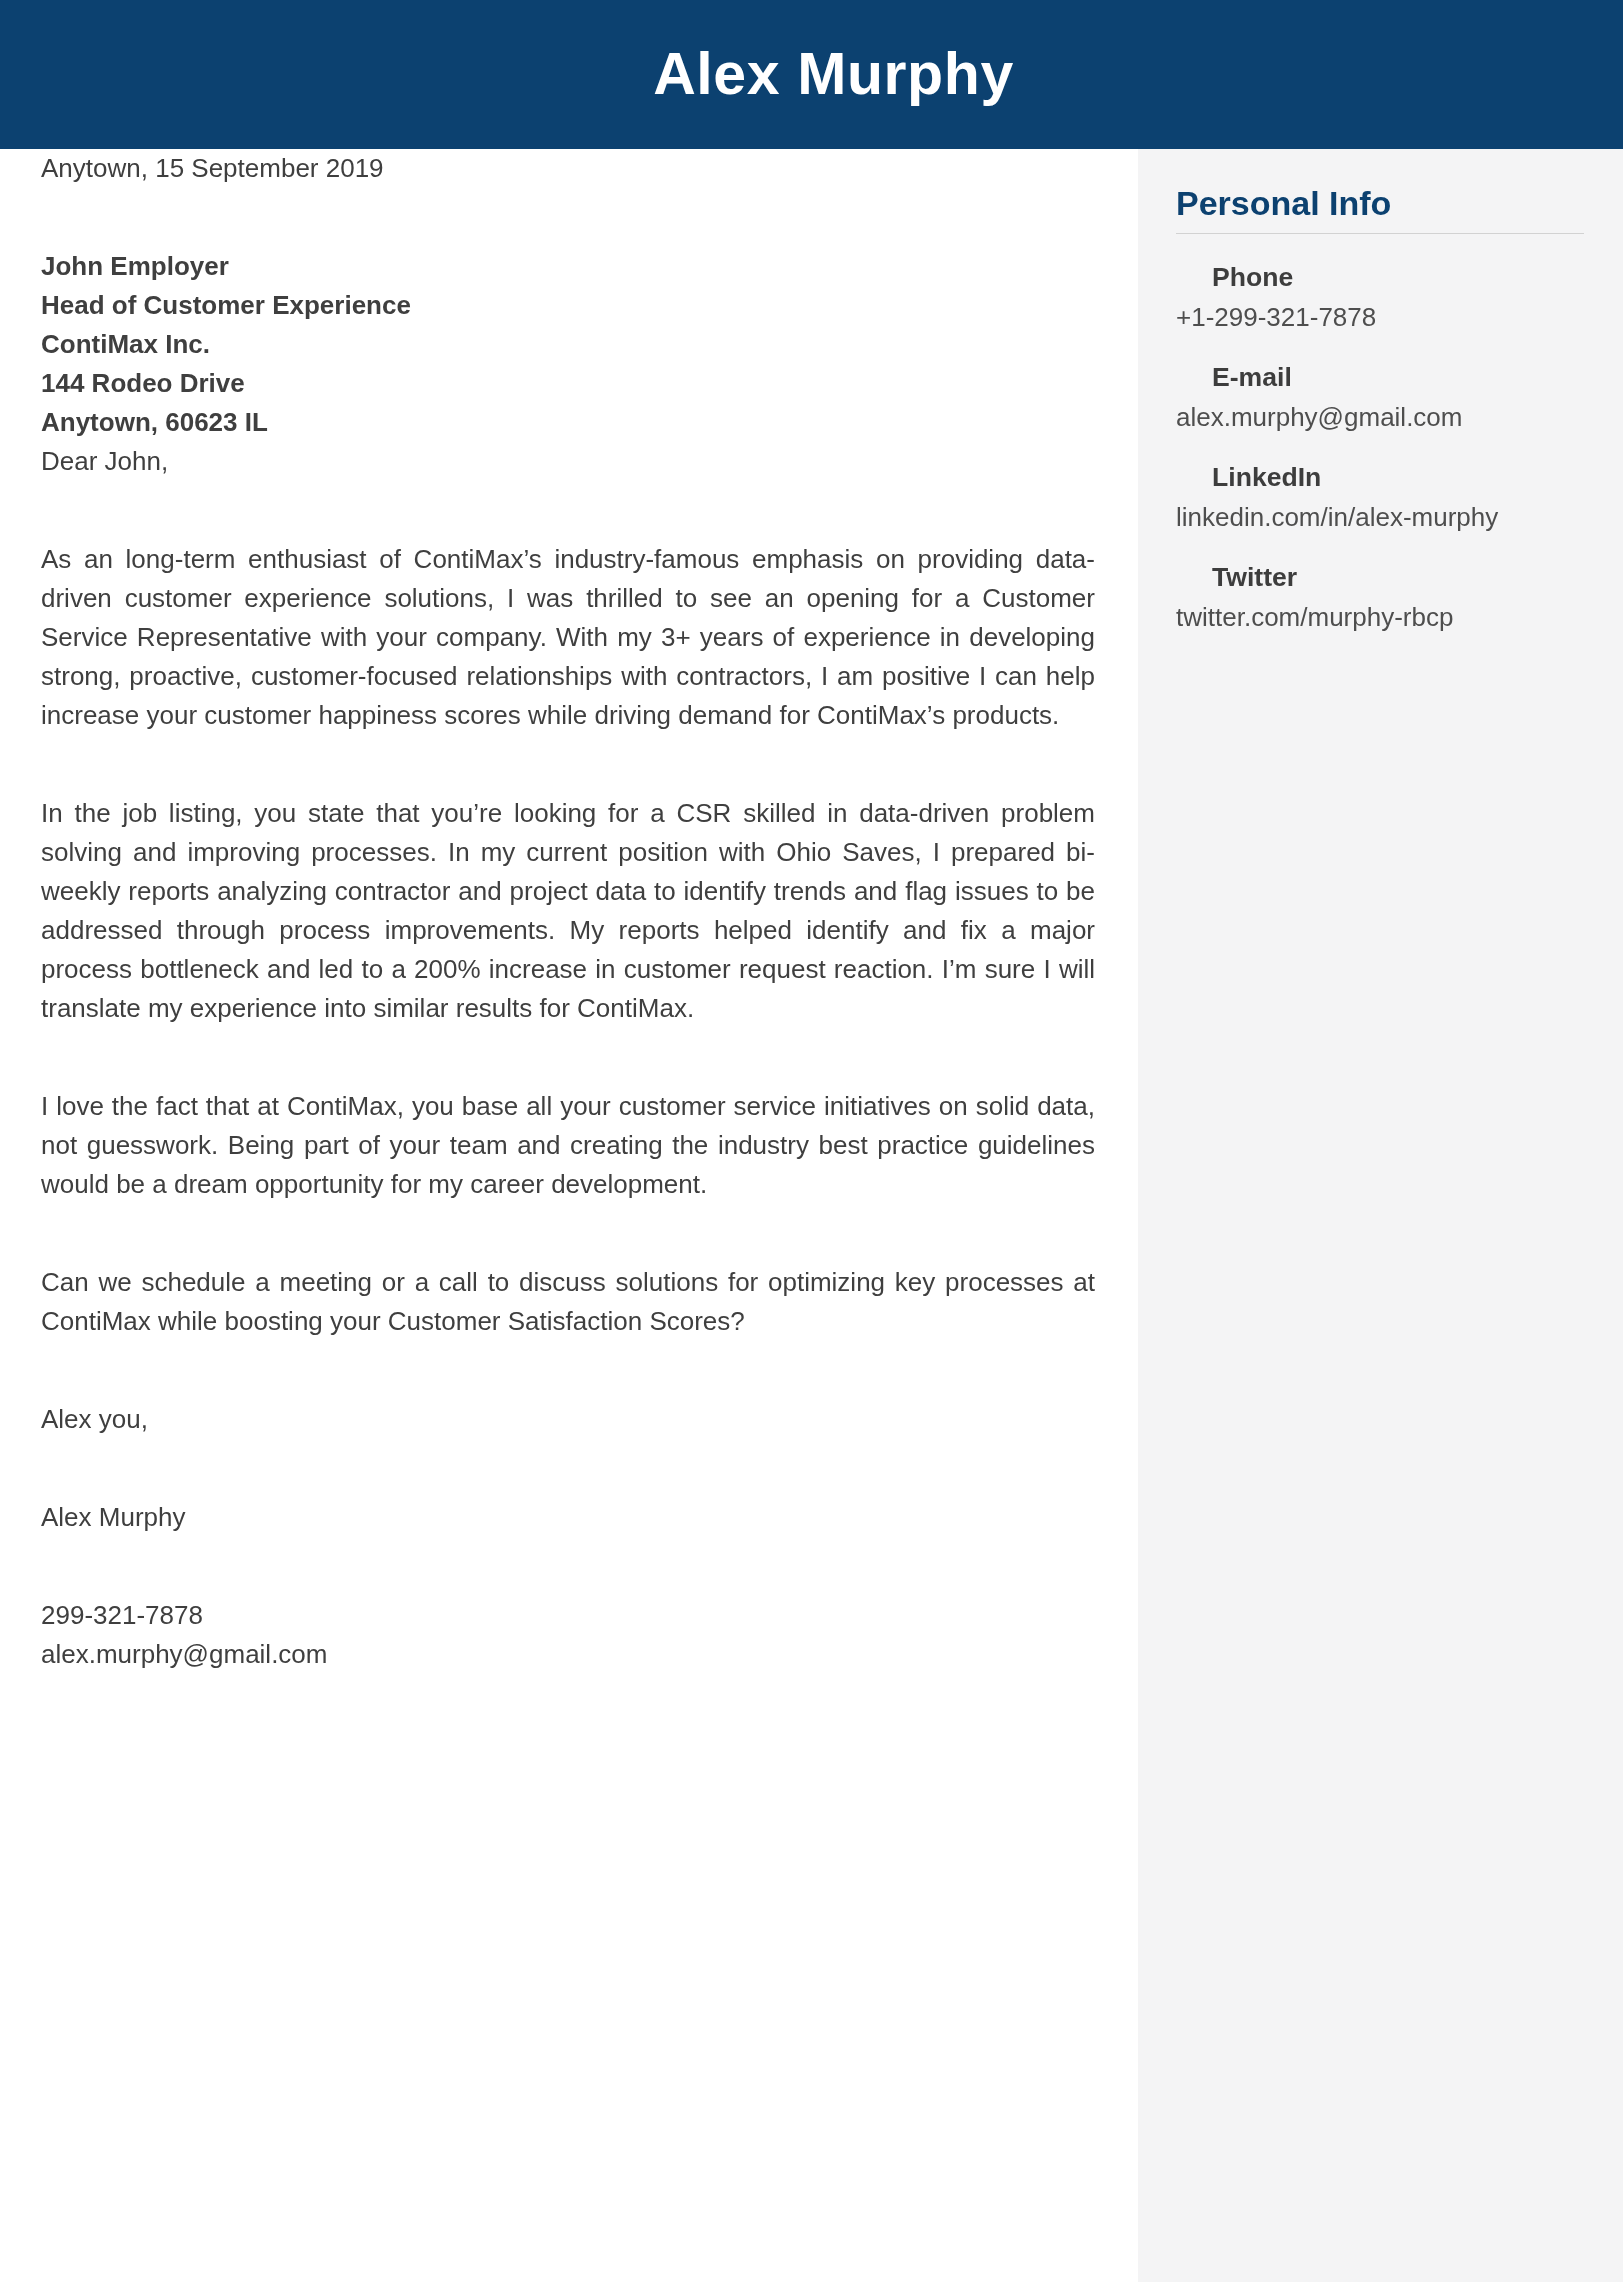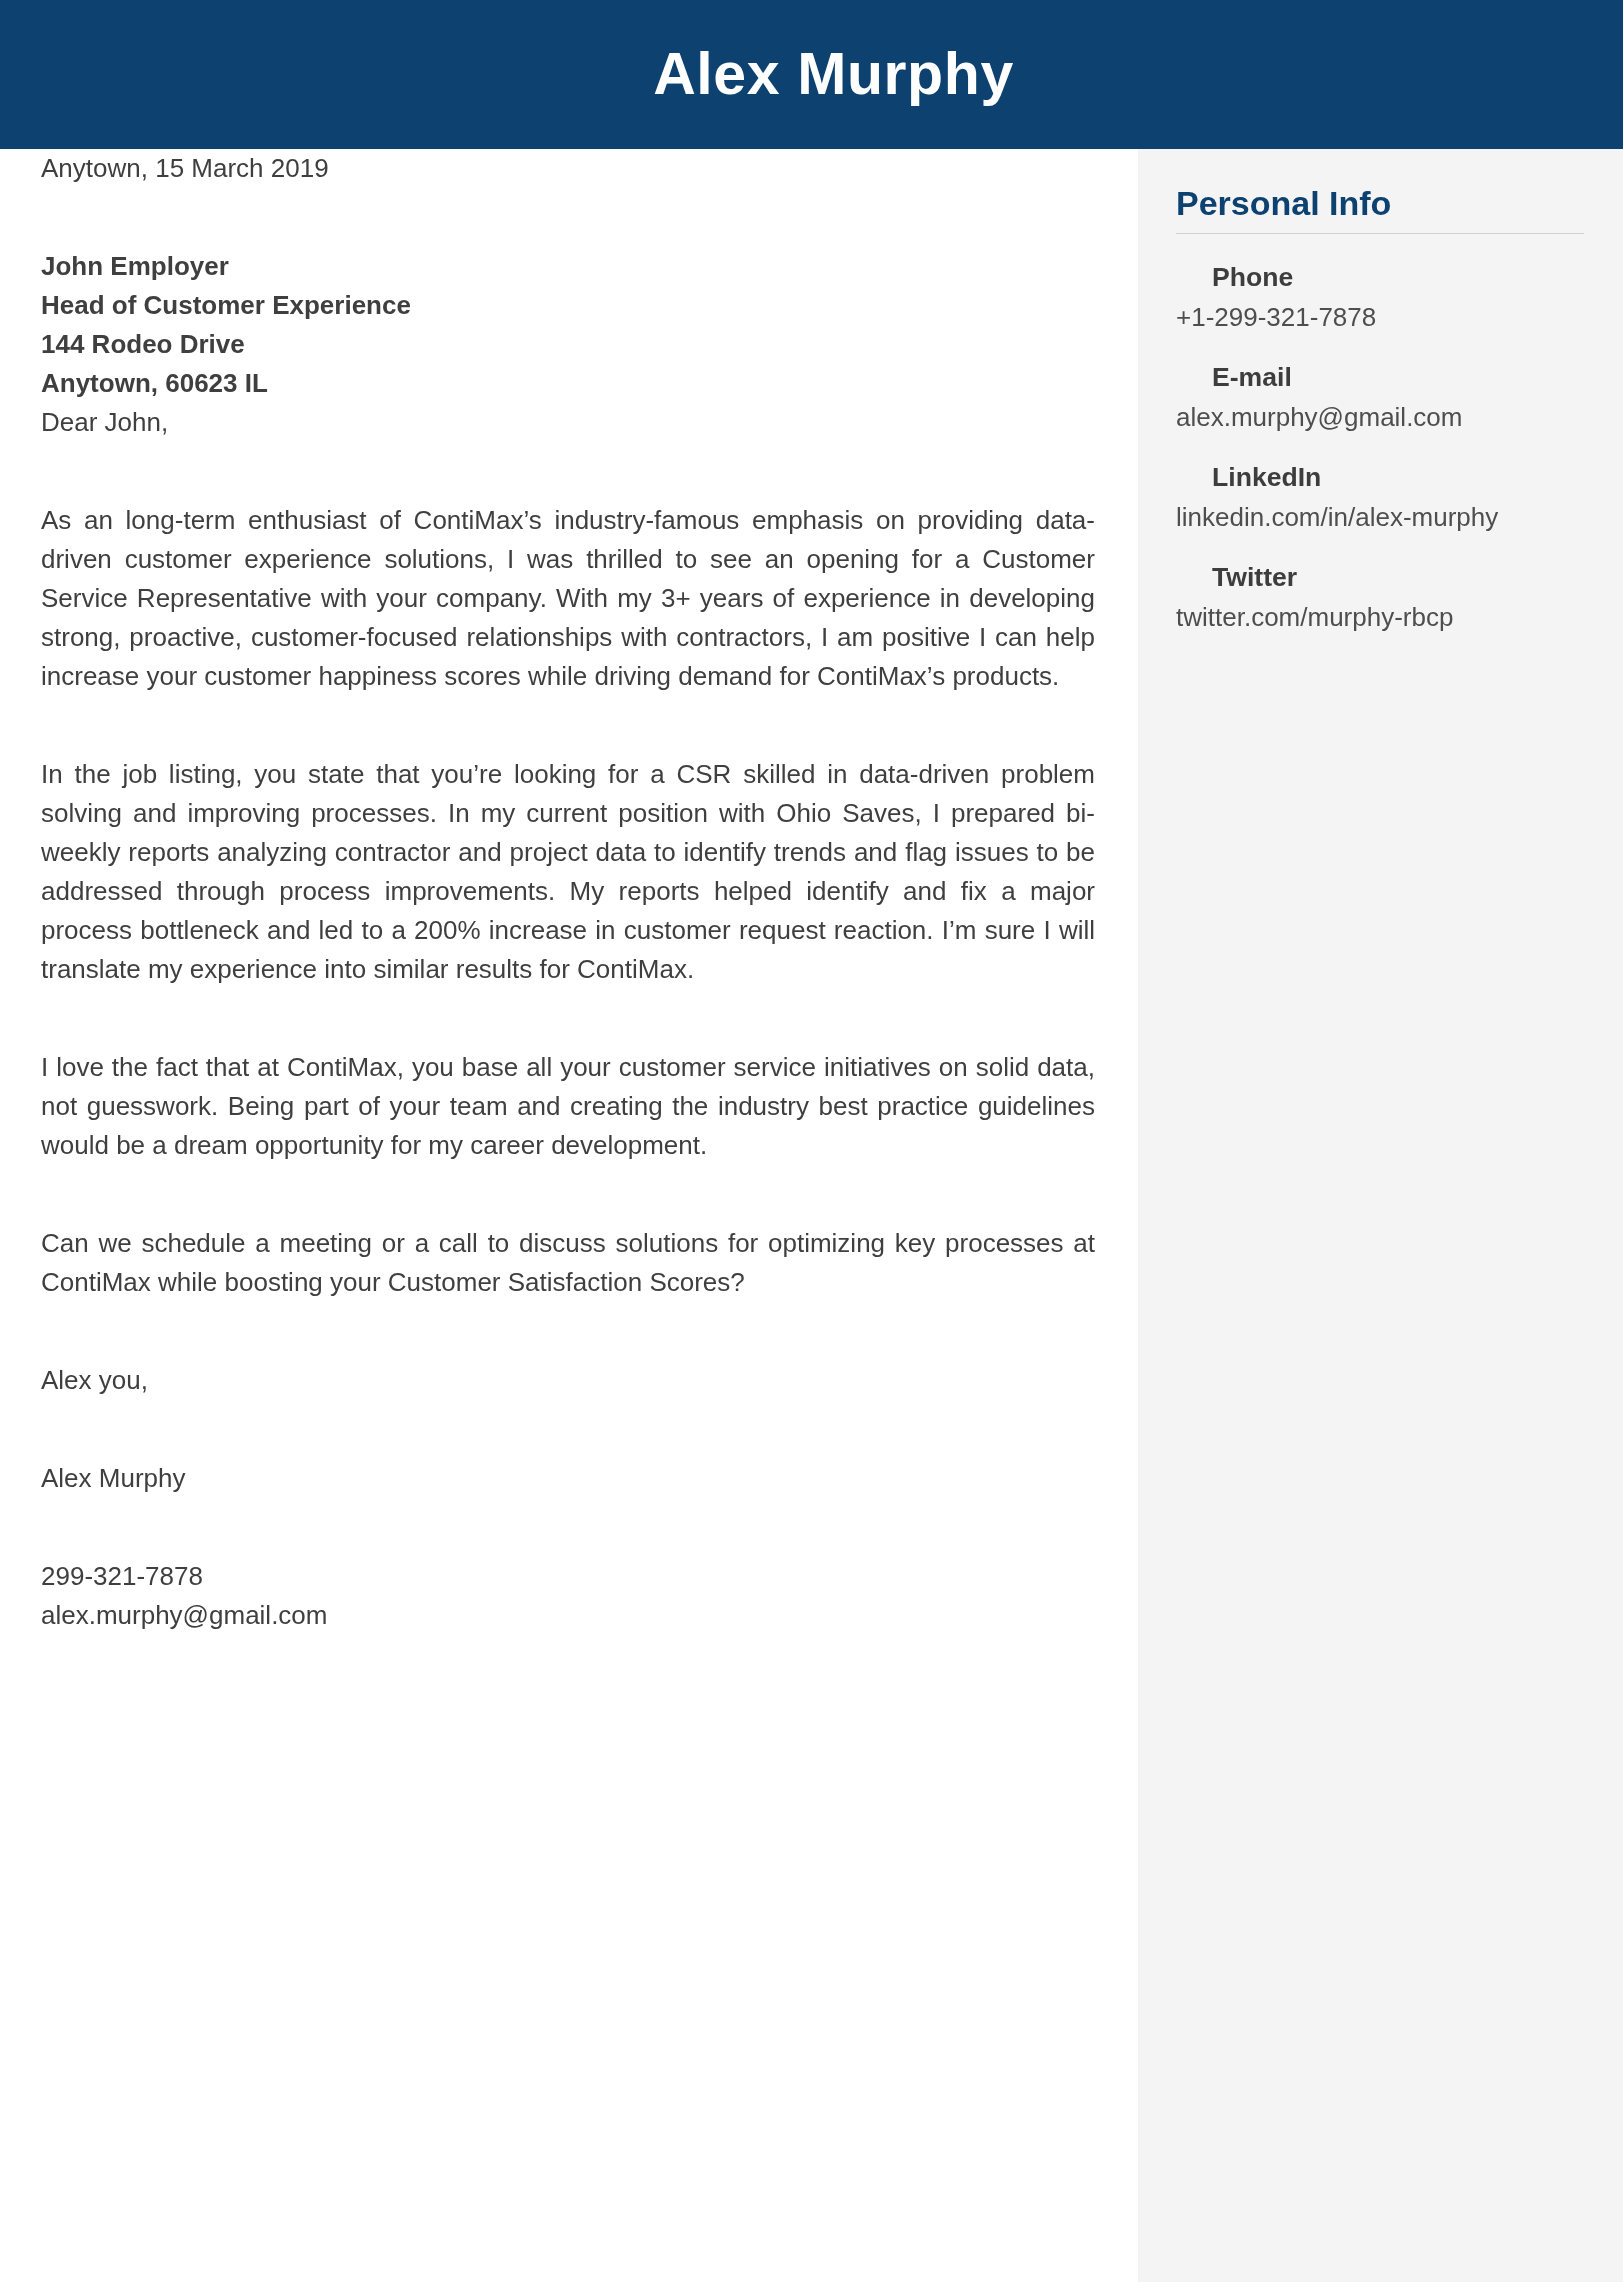--- a/index.html
+++ b/index.html
@@ -80,25 +80,26 @@
   .sig-contact{margin-top:15px;margin-bottom:0;}
 </style>
 </head>
 <body>
 
 <header class="header">
   <h1>Alex Murphy</h1>
 </header>
 
 <main class="letter">
-  <p class="date">Anytown, 15 March 2019</p>
+  <p class="date">Anytown, 15 September 2019</p>
 
   <div class="recipient">
     <div>John Employer</div>
     <div>Head of Customer Experience</div>
+    <div>ContiMax Inc.</div>
     <div>144 Rodeo Drive</div>
     <div>Anytown, 60623 IL</div>
   </div>
 
   <p class="salutation">Dear John,</p>
 
   <p class="para">As an long-term enthusiast of ContiMax’s industry-famous emphasis on providing data-driven customer experience solutions, I was thrilled to see an opening for a Customer Service Representative with your company. With my 3+ years of experience in developing strong, proactive, customer-focused relationships with contractors, I am positive I can help increase your customer happiness scores while driving demand for ContiMax’s products.</p>
   <p class="para">In the job listing, you state that you’re looking for a CSR skilled in data-driven problem solving and improving processes. In my current position with Ohio Saves, I prepared bi-weekly reports analyzing contractor and project data to identify trends and flag issues to be addressed through process improvements. My reports helped identify and fix a major process bottleneck and led to a 200% increase in customer request reaction. I’m sure I will translate my experience into similar results for ContiMax.</p>
   <p class="para">I love the fact that at ContiMax, you base all your customer service initiatives on solid data, not guesswork. Being part of your team and creating the industry best practice guidelines would be a dream opportunity for my career development.</p>
   <p class="para">Can we schedule a meeting or a call to discuss solutions for optimizing key processes at ContiMax while boosting your Customer Satisfaction Scores?</p>

